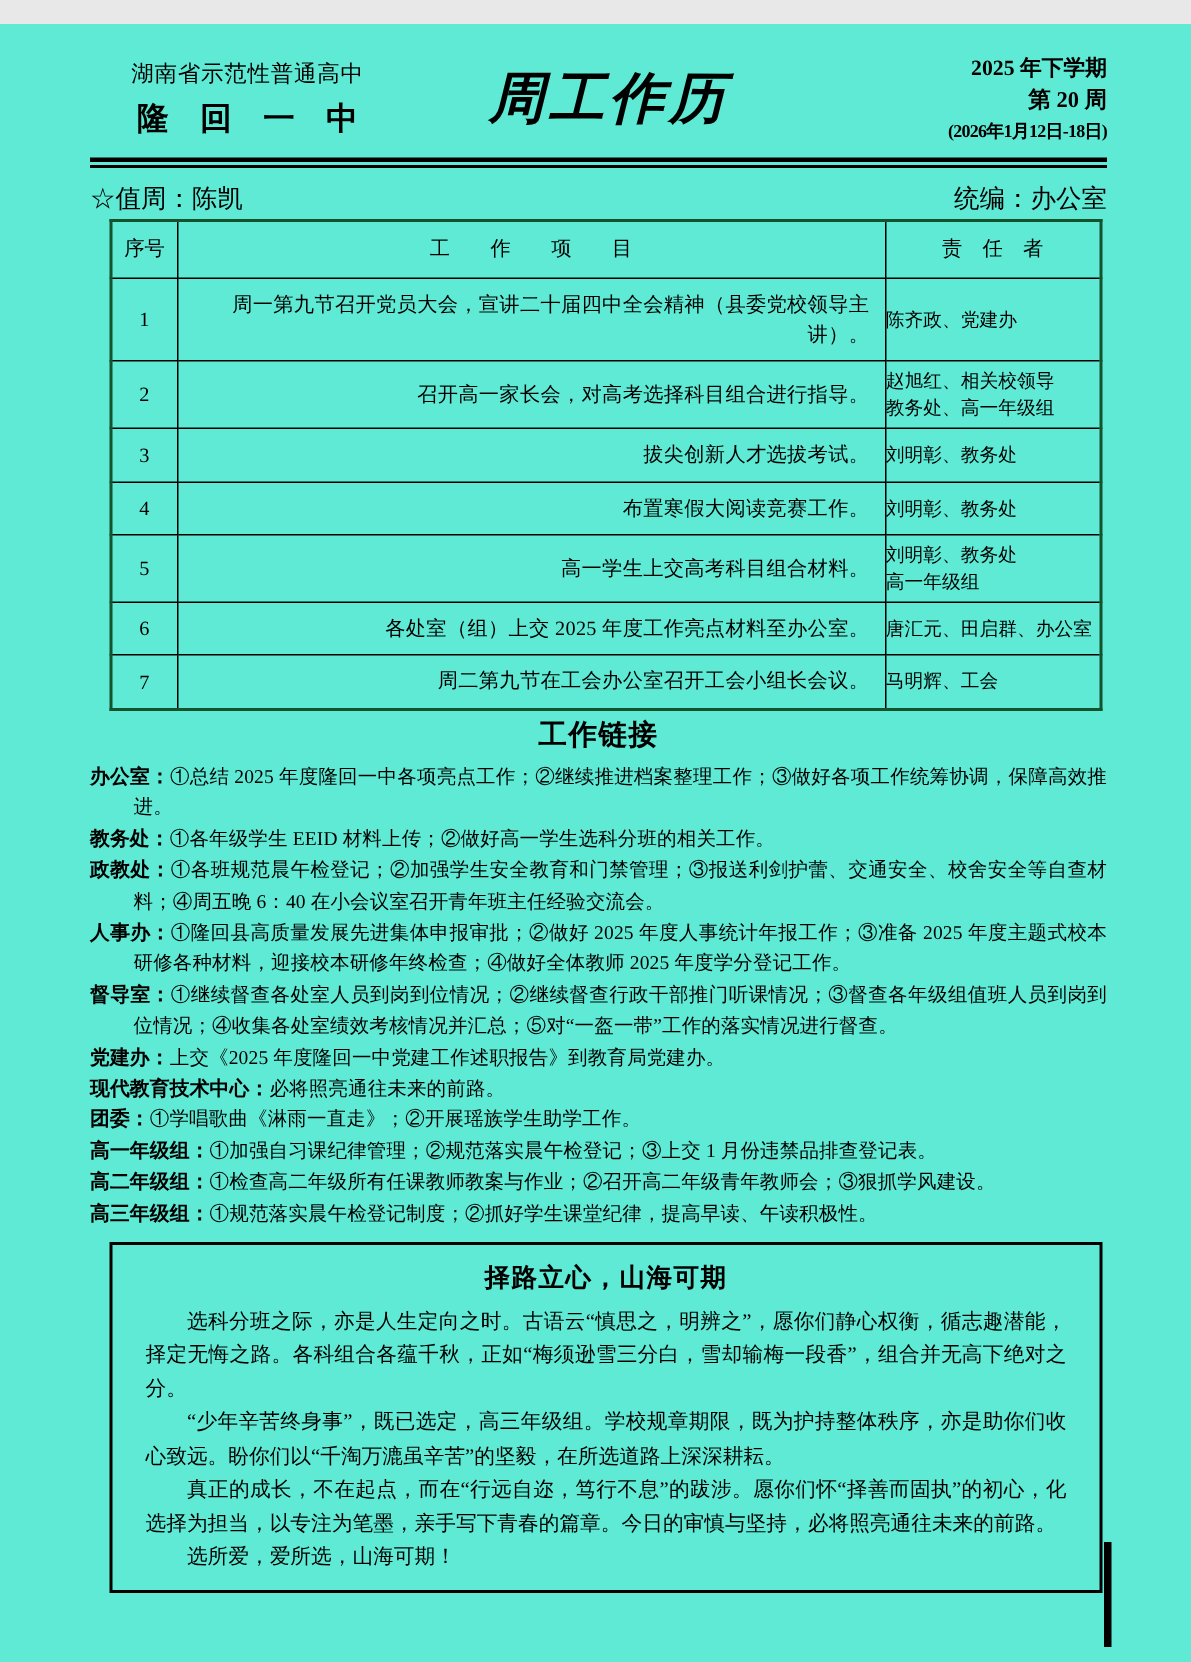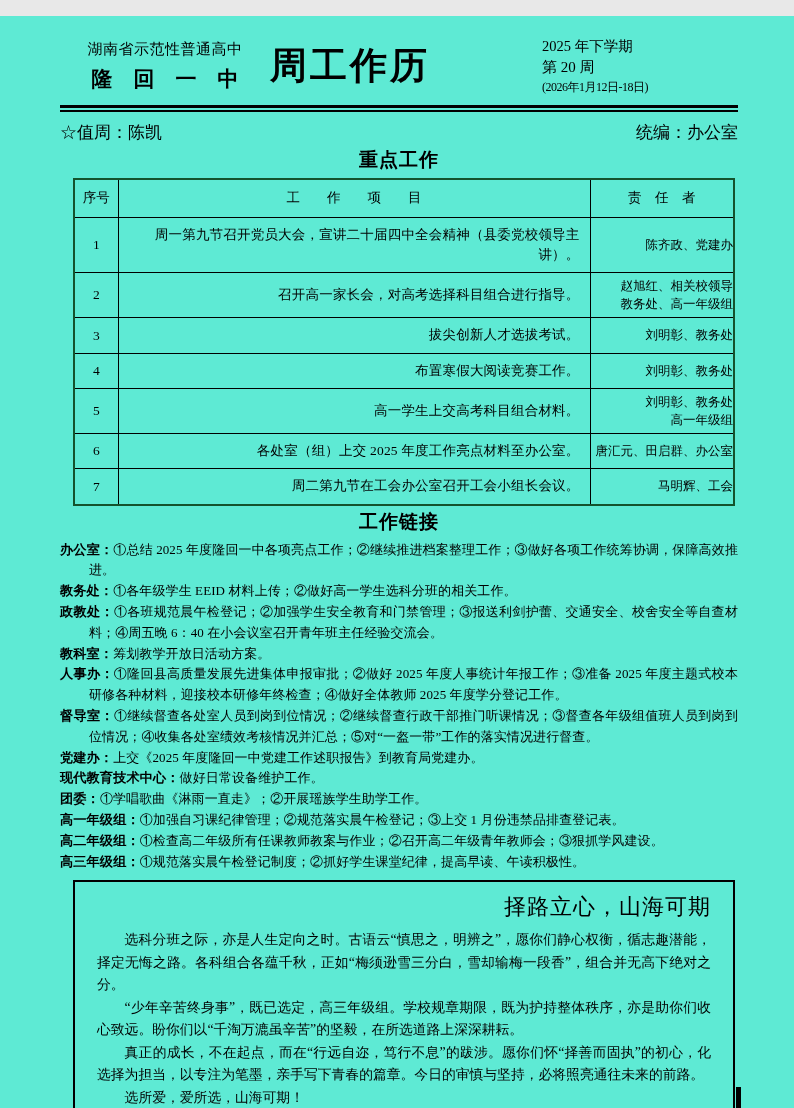--- a/index.html
+++ b/index.html
@@ -8,51 +8,51 @@
     width:794px; height:1108px; margin:16px auto; background:#5eead4;
     color:#000; font-family:"Liberation Serif","DejaVu Serif",serif;
     position:relative; padding:16px 56px 0 60px; overflow:hidden;
   }
   
   .hdr { display:flex; align-items:center; margin-top:4px; }
   .hdr-left { width:210px; text-align:center; }
   .school-type { font-size:15px; letter-spacing:0.5px; white-space:nowrap; }
   .school-name { font-size:21px; font-weight:bold; margin-top:6px; white-space:nowrap;
                  font-family:"Liberation Sans","DejaVu Sans",sans-serif; }
-  .hdr-center { flex:1; text-align:left; }
+  .hdr-center { flex:1; text-align:center;font-style:italic; }
   .doc-title { font-size:37px; font-weight:bold; letter-spacing:3px;
                font-family:"Liberation Sans","DejaVu Sans",sans-serif; }
-  .hdr-right { width:196px; text-align:left; line-height:1.45; }
+  .hdr-right { width:196px; text-align:right; line-height:1.45;font-weight:bold; }
   .term-line1 { font-size:14.5px; }
   .term-line2 { font-size:15px; }
   .term-line3 { font-size:12px; letter-spacing:-0.5px; white-space:nowrap; }
   .double-rule { margin-top:9px; height:7px; border-top:3px solid #000; border-bottom:2px solid #000; }
   
   .info-bar { display:flex; justify-content:space-between; align-items:baseline;
               font-size:17px; margin:9px 0 2px; }
   
   .sec-title { text-align:center; font-weight:bold; font-size:19px; letter-spacing:1px;
                font-family:"Liberation Sans","DejaVu Sans",sans-serif; margin:3px 0 5px; }
   
   table.kw { width:662px; margin-left:13px; border-collapse:collapse; table-layout:fixed;
              border:2px solid #14532d; }
   table.kw th, table.kw td { border:1px solid #000; }
   table.kw th { font-weight:normal; font-size:13.5px; height:38px; white-space:pre; }
   td.no { text-align:center; font-size:13.5px; }
   td.item { font-size:13.5px; padding:7px 10px; line-height:1.5; letter-spacing:0.2px;text-align:right; }
-  td.owner { text-align:right; font-size:12.5px; white-space:pre; line-height:1.45; padding:4px 0; }
+  td.owner { text-align:left; font-size:12.5px; white-space:pre; line-height:1.45; padding:4px 0; }
   
   .links { margin-top:1px; }
   .link-item { padding-left:29px; text-indent:-29px; font-size:13px; line-height:20.8px;
                letter-spacing:0.1px; text-align:justify; }
   .link-item b { font-family:"Liberation Sans","DejaVu Sans",sans-serif; font-size:13.2px; }
   
   .msg-box { position:relative; width:662px; margin:8px 0 0 13px; border:2px solid #000;
              padding:10px 22px 10px; min-height:186px; }
-  .msg-title { text-align:right; font-weight:normal; font-size:22px; letter-spacing:1px; margin-bottom:7px; }
+  .msg-title { text-align:center; font-weight:bold; font-size:17px; letter-spacing:1px; margin-bottom:7px; }
   .msg-box p { font-size:13.8px; line-height:22.5px; text-indent:2em; text-align:justify; }
   .badge-vbar { position:absolute; right:-8px; bottom:-38px; width:5px; height:70px; background:#000; }
 </style>
 </head>
 <body>
 
 <div class="page">
 
   <div class="hdr">
     <div class="hdr-left">
@@ -73,21 +73,20 @@
 
   <div class="info-bar">
     <div>
       <span>☆值周：</span><span>陈凯</span>
     </div>
     <div>
       <span>统编：</span><span>办公室</span>
     </div>
   </div>
 
-  <div class="sec-title">重点工作</div>
 
   <table class="kw">
     <colgroup>
         <col style="width:44px">
         <col>
         <col style="width:144px">
       </colgroup>
     <tbody>
         <tr>
       <th>序号</th>
@@ -133,25 +132,24 @@
     </tr>
   </tbody>
     </table>
 
   <div class="sec-title">工作链接</div>
 
   <div class="links">
     <div class="link-item"><b>办公室：</b><span>①总结 2025 年度隆回一中各项亮点工作；②继续推进档案整理工作；③做好各项工作统筹协调，保障高效推进。</span></div>
     <div class="link-item"><b>教务处：</b><span>①各年级学生 EEID 材料上传；②做好高一学生选科分班的相关工作。</span></div>
     <div class="link-item"><b>政教处：</b><span>①各班规范晨午检登记；②加强学生安全教育和门禁管理；③报送利剑护蕾、交通安全、校舍安全等自查材料；④周五晚 6：40 在小会议室召开青年班主任经验交流会。</span></div>
-    <div class="link-item"><b>教科室：</b><span>筹划教学开放日活动方案。</span></div>
     <div class="link-item"><b>人事办：</b><span>①隆回县高质量发展先进集体申报审批；②做好 2025 年度人事统计年报工作；③准备 2025 年度主题式校本研修各种材料，迎接校本研修年终检查；④做好全体教师 2025 年度学分登记工作。</span></div>
     <div class="link-item"><b>督导室：</b><span>①继续督查各处室人员到岗到位情况；②继续督查行政干部推门听课情况；③督查各年级组值班人员到岗到位情况；④收集各处室绩效考核情况并汇总；⑤对“一盔一带”工作的落实情况进行督查。</span></div>
     <div class="link-item"><b>党建办：</b><span>上交《2025 年度隆回一中党建工作述职报告》到教育局党建办。</span></div>
-    <div class="link-item"><b>现代教育技术中心：</b><span>做好日常设备维护工作。</span></div>
+    <div class="link-item"><b>现代教育技术中心：</b><span>必将照亮通往未来的前路。</span></div>
     <div class="link-item"><b>团委：</b><span>①学唱歌曲《淋雨一直走》；②开展瑶族学生助学工作。</span></div>
     <div class="link-item"><b>高一年级组：</b><span>①加强自习课纪律管理；②规范落实晨午检登记；③上交 1 月份违禁品排查登记表。</span></div>
     <div class="link-item"><b>高二年级组：</b><span>①检查高二年级所有任课教师教案与作业；②召开高二年级青年教师会；③狠抓学风建设。</span></div>
     <div class="link-item"><b>高三年级组：</b><span>①规范落实晨午检登记制度；②抓好学生课堂纪律，提高早读、午读积极性。</span></div>
   </div>
 
   <div class="msg-box">
     <div class="msg-title">择路立心，山海可期</div>
     <p>选科分班之际，亦是人生定向之时。古语云“慎思之，明辨之”，愿你们静心权衡，循志趣潜能，择定无悔之路。各科组合各蕴千秋，正如“梅须逊雪三分白，雪却输梅一段香”，组合并无高下绝对之分。</p>
     <p>“少年辛苦终身事”，既已选定，高三年级组。学校规章期限，既为护持整体秩序，亦是助你们收心致远。盼你们以“千淘万漉虽辛苦”的坚毅，在所选道路上深深耕耘。</p>

